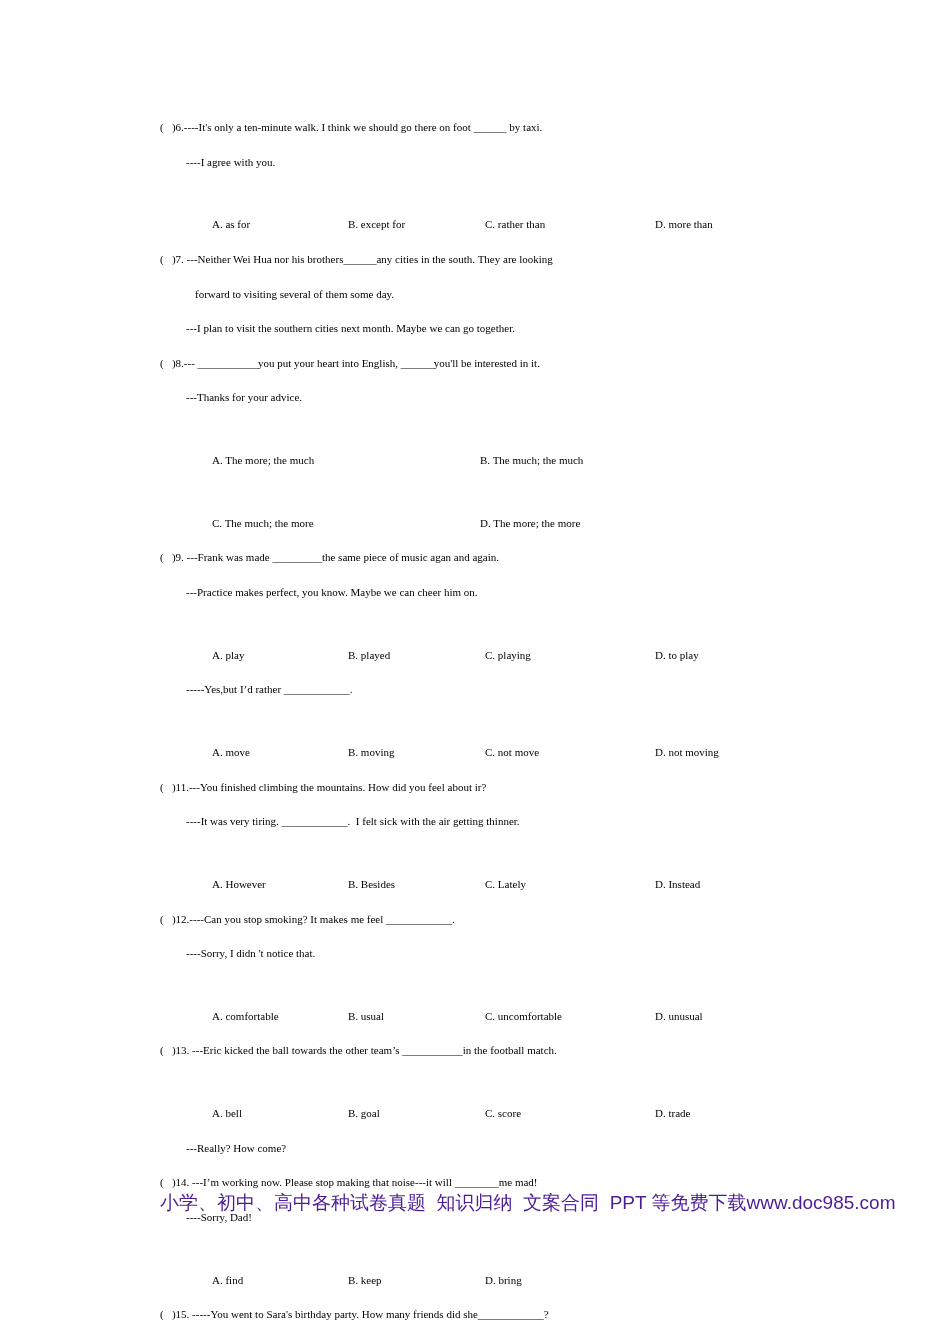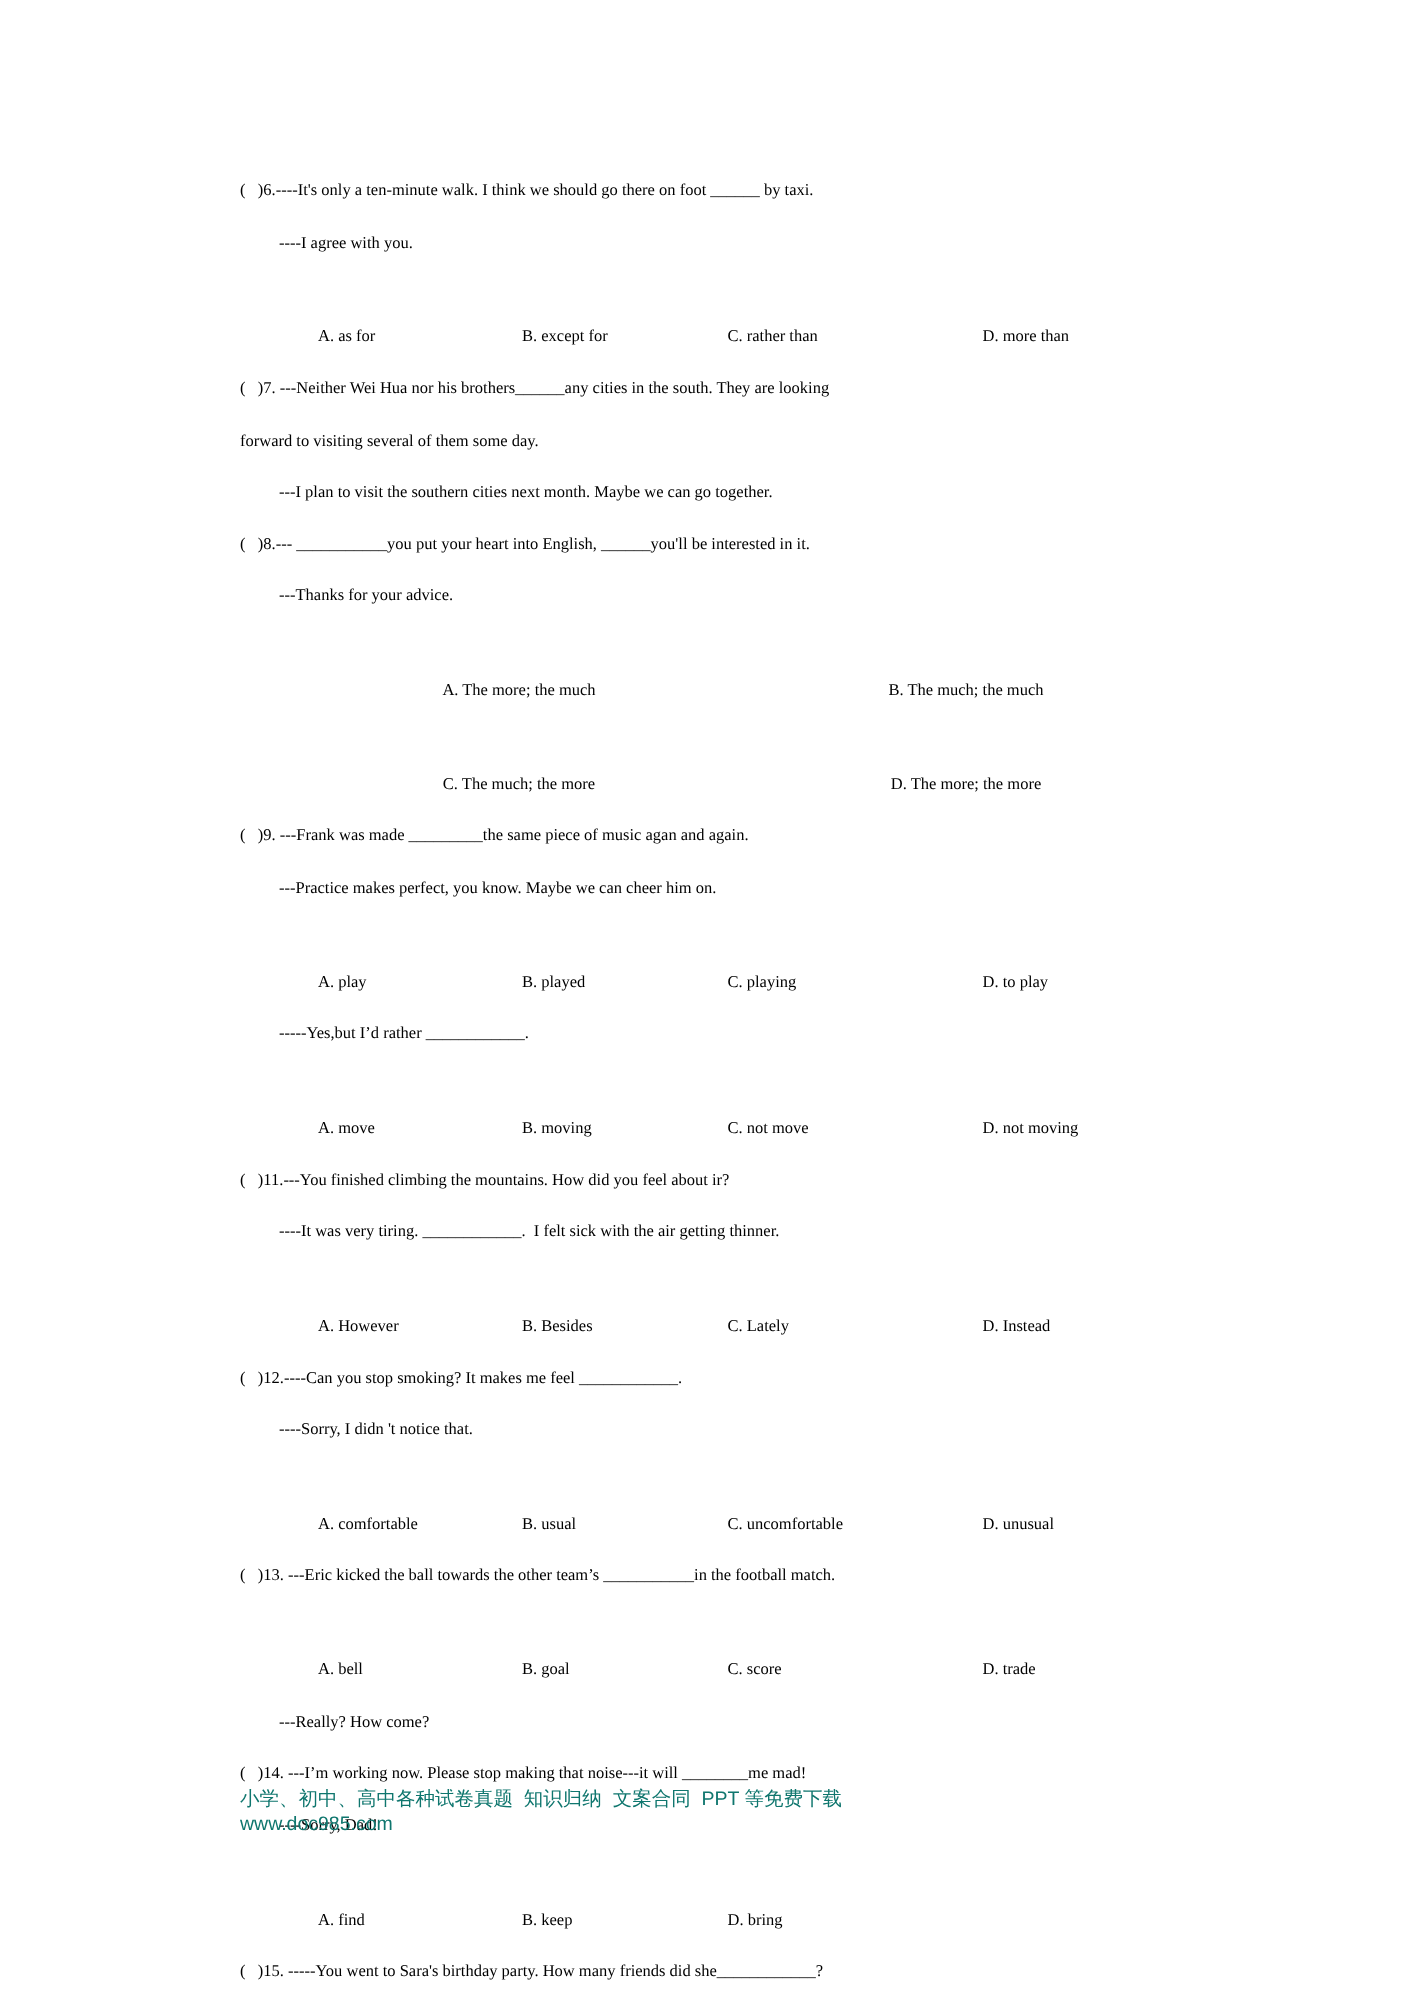--- a/index.html
+++ b/index.html
@@ -18,38 +18,37 @@
     top: 110px;
     width: 648px;
     font-size: 11px;
   }
   .line {
     height: 34.65px;
     line-height: 34.65px;
     white-space: pre;
   }
   .reply  { padding-left: 26px; }
-  .stem2  { padding-left: 0; }
+  .stem2  { padding-left: 0; margin-left: 35px; }
   .opts   { padding-left: 52px; display: grid; margin-top: 28px; }
   .opts4  { grid-template-columns: 136px 137px 170px 1fr; }
-  .opts2  { grid-template-columns: 268px 1fr; text-align: center; }
+  .opts2  { grid-template-columns: 268px 1fr; }
   .opts span { white-space: pre; }
   .footer {
     position: absolute;
     left: 160px;
     top: 1190px;
     width: 632px;
     display: flex;
     justify-content: space-between;
     align-items: baseline;
     font-family: "Liberation Sans", sans-serif;
-    font-size: 13px;
-    color: #0f766e;
+    font-size: 19px;
+    color: #4c1d95;
     white-space: pre;
-    flex-direction: column;
   }
 </style>
 </head>
 <body>
 
 <div class="page">
   <div class="content">
 
     <div class="q">
       <div class="line stem">(   )6.----It's only a ten-minute walk. I think we should go there on foot ______ by taxi.</div>

